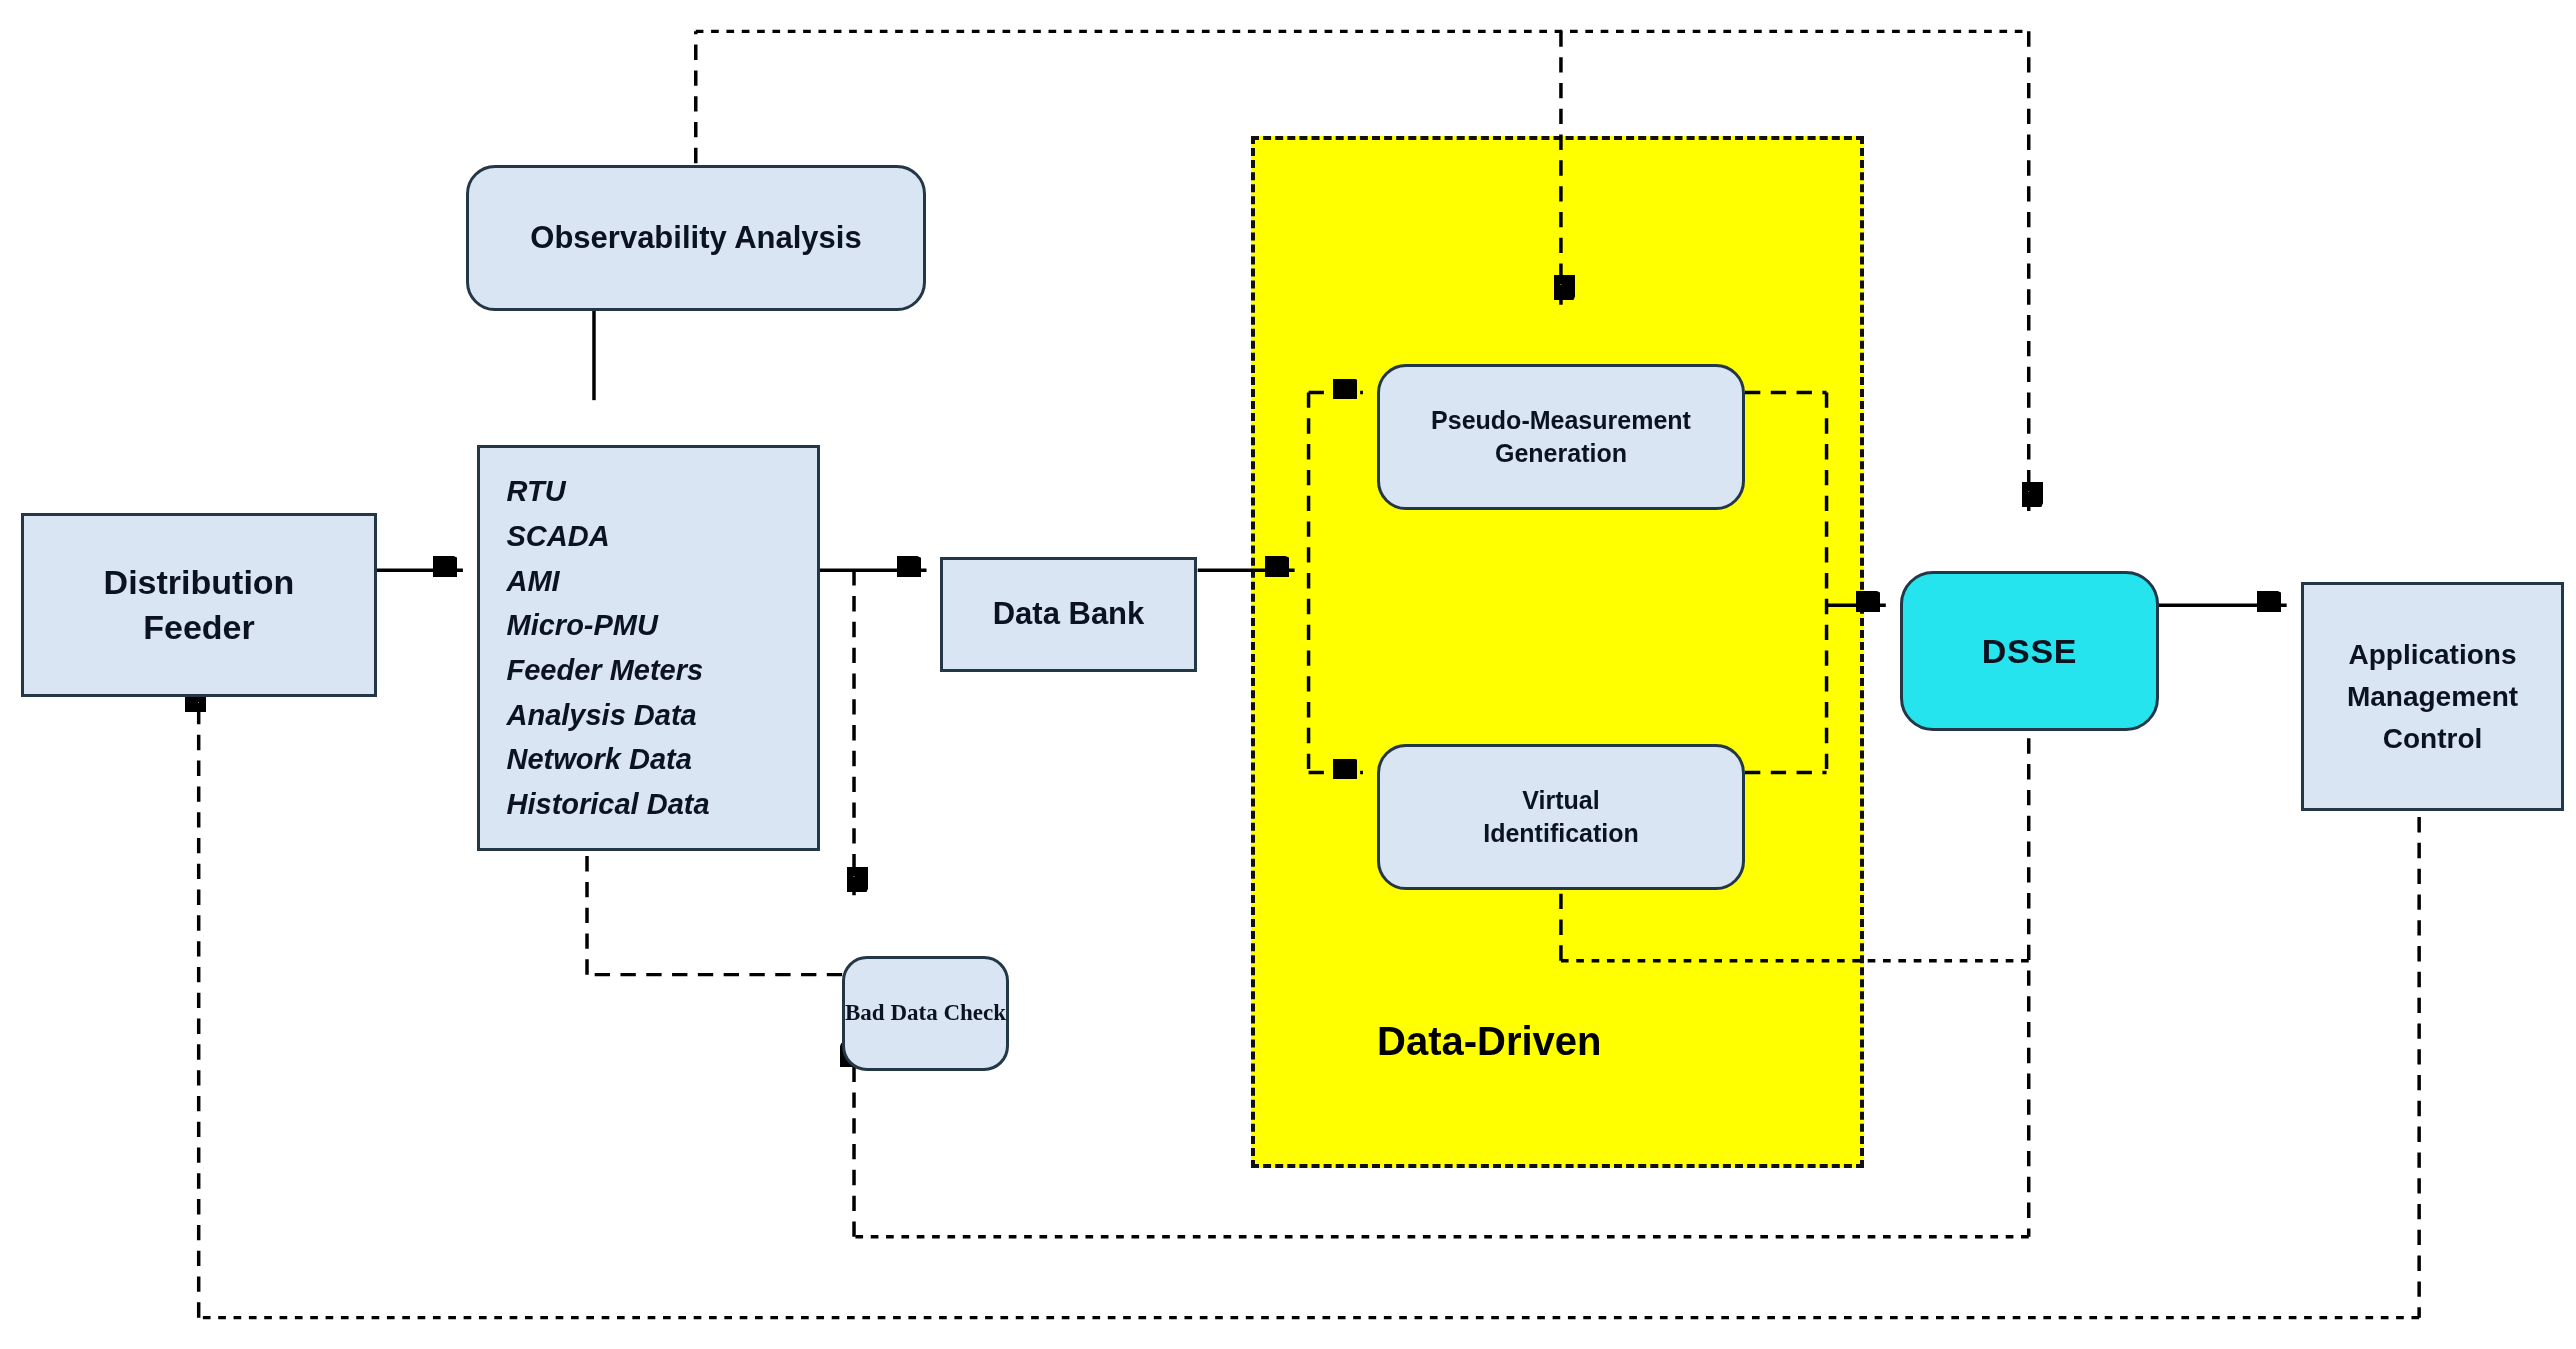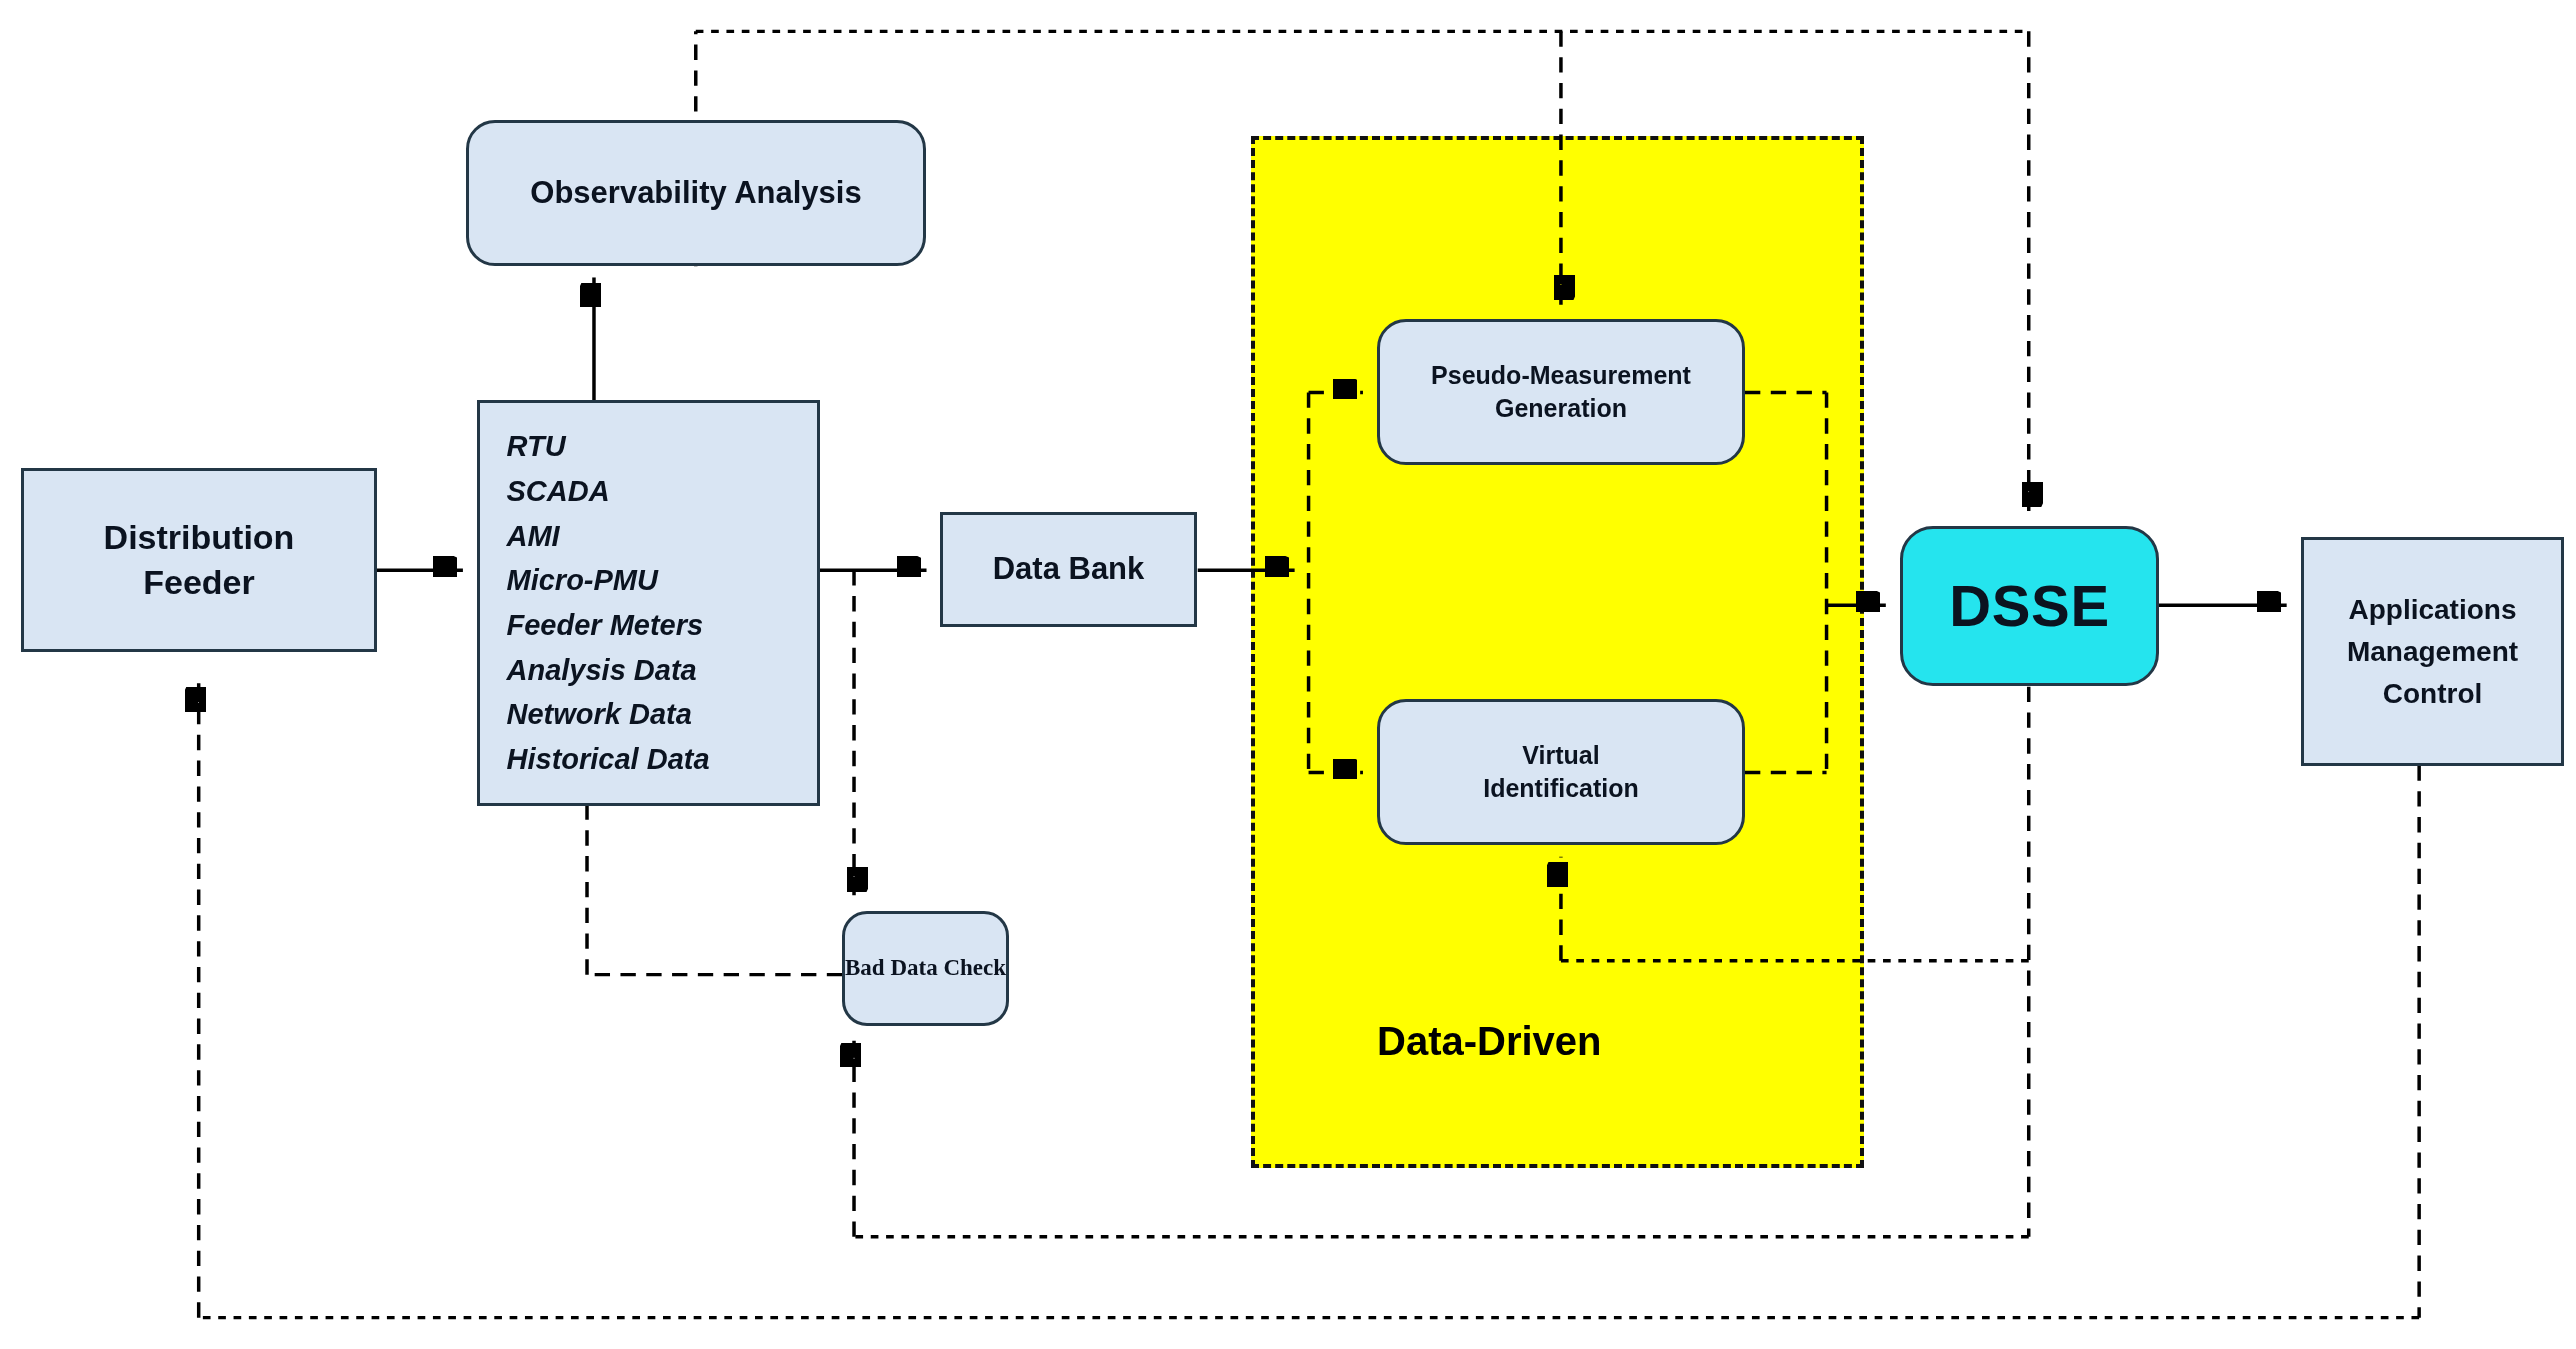--- a/index.html
+++ b/index.html
@@ -13,21 +13,21 @@
   html,body{margin:0;padding:0;background:#ffffff;}
   .canvas{
     position:relative;width:2576px;height:1349px;background:#ffffff;
     font-family:"Liberation Sans", sans-serif;color:var(--text-color);
     overflow:hidden;
   }
   .node{
     position:absolute;box-sizing:border-box;
     background:var(--box-fill);border:3.5px solid var(--box-border);
     display:flex;flex-direction:column;align-items:center;justify-content:center;
-    text-align:center;font-weight:bold;line-height:1.32;
+    text-align:center;font-weight:bold;line-height:1.32;margin-top:45px;
   }
   .rounded{border-radius:29px;}
   .node .ln{display:block;}
   #node-distribution-feeder{left:21px;top:468px;width:356px;height:184px;font-size:34px;}
   #node-data-sources{
     left:477px;top:400px;width:343px;height:406px;
     align-items:flex-start;justify-content:center;text-align:left;
     font-style:italic;font-size:29px;line-height:1.54;padding-left:26.5px;
   }
   #node-observability{left:466px;top:120px;width:460px;height:146px;font-size:31px;}
@@ -36,21 +36,21 @@
     position:absolute;box-sizing:border-box;
     left:1251px;top:136px;width:613px;height:1032px;
     background:var(--region-fill);border:4.2px dashed #111111;
   }
   #region-label{
     position:absolute;left:1377px;top:1019px;width:349px;
     text-align:left;font-weight:bold;font-size:40px;color:#000;
   }
   #node-pseudo-measurement{left:1377px;top:319px;width:368px;height:146px;font-size:25px;}
   #node-topology{left:1377px;top:699px;width:368px;height:146px;font-size:25px;}
-  #node-dsse{left:1900px;top:526px;width:259px;height:160px;font-size:58px;background:var(--dsse-fill);border-radius:33px;letter-spacing:0.7px;}
+  #node-dsse{left:1900px;top:526px;width:259px;height:160px;font-size:34px;background:var(--dsse-fill);border-radius:33px;letter-spacing:0.7px;}
   #node-applications{left:2301px;top:537px;width:263px;height:229px;font-size:28px;line-height:1.5;}
   #node-bad-data-check{left:842px;top:911px;width:167px;height:115px;font-size:23px;border-radius:25px;font-family:Liberation Serif, serif;}
   svg.wires{position:absolute;left:0;top:0;width:2576px;height:1349px;pointer-events:none;}
   svg.wires line, svg.wires path{stroke:var(--line-color);stroke-width:5;fill:none;}
   .dashL{stroke-dasharray:22 15;}
   .dashS{stroke-dasharray:11 11;}
 </style>
 </head>
 <body>
 

